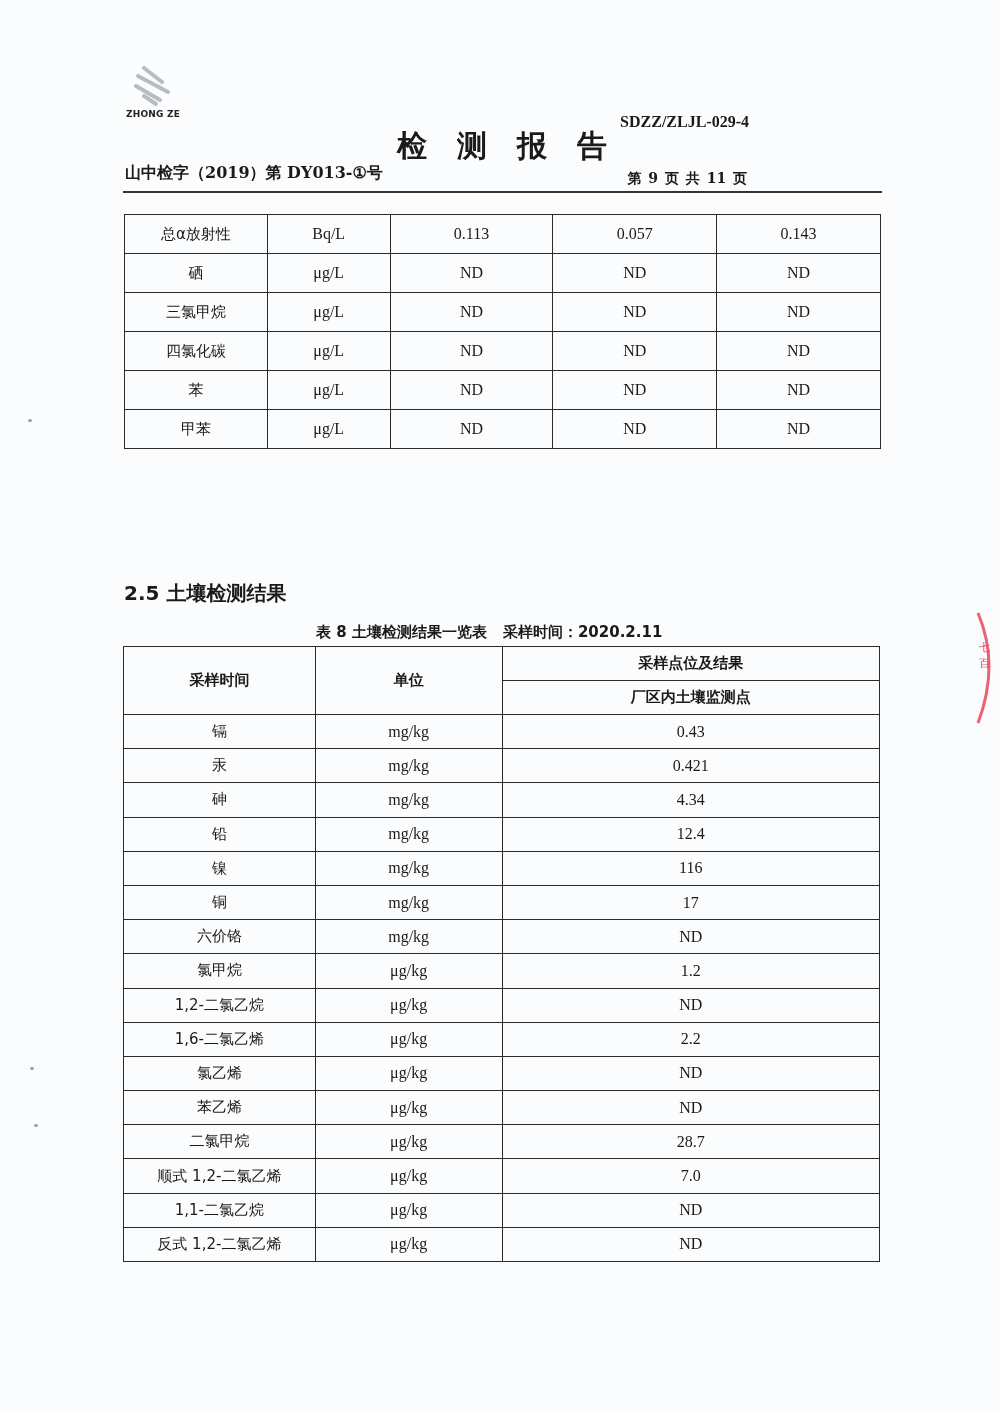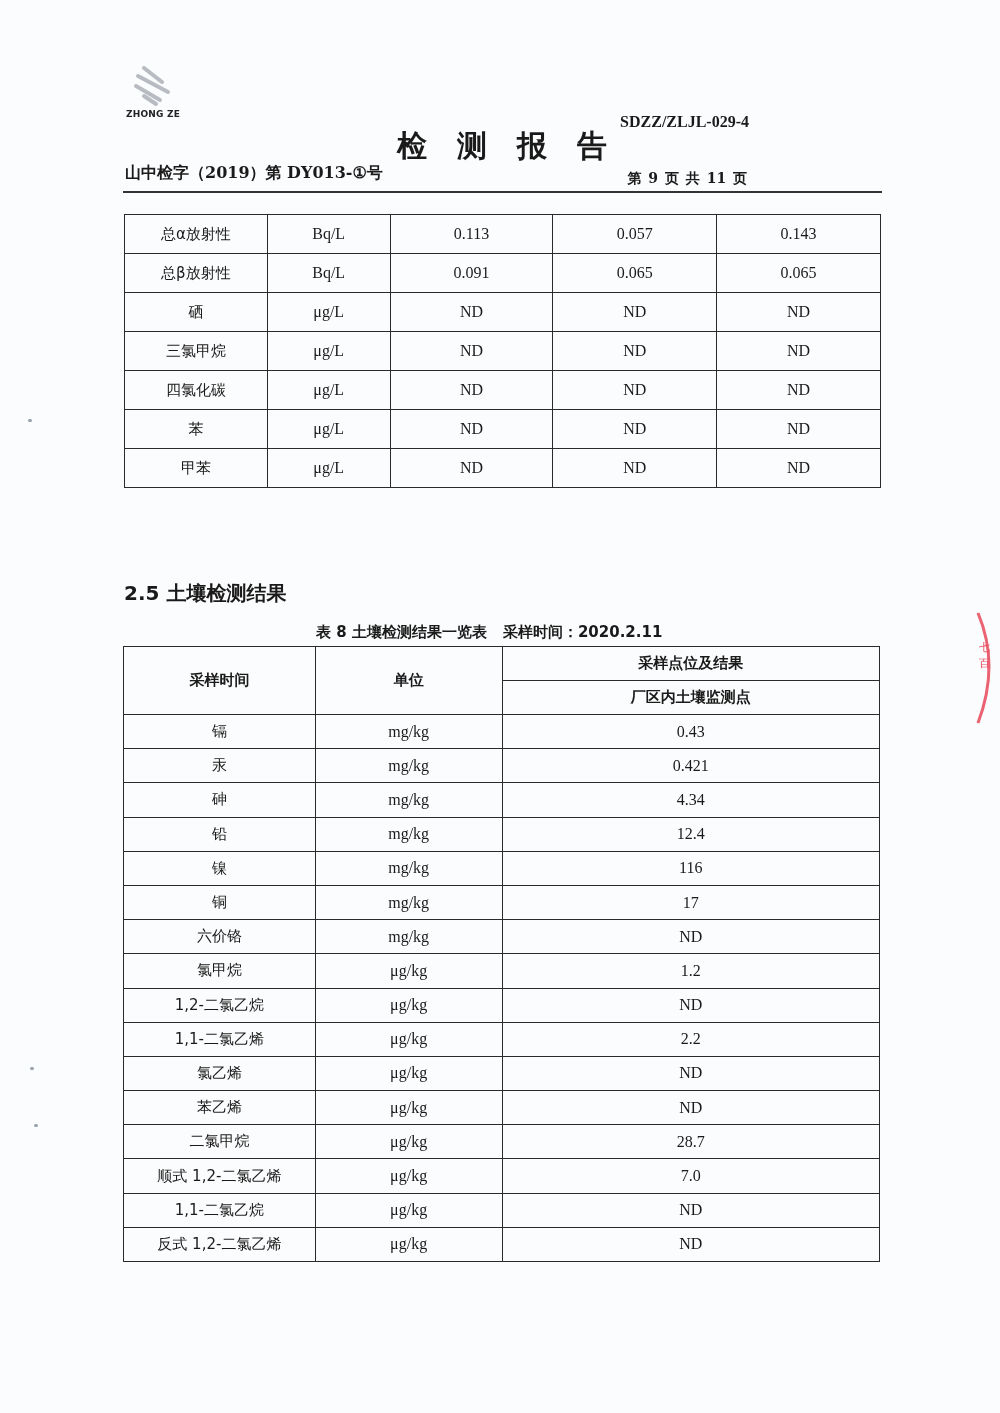--- a/index.html
+++ b/index.html
@@ -119,27 +119,20 @@
         <col class="c4">
         <col class="c5">
       </colgroup>
     <tbody id="t1-body">
         <tr>
           <td class="cn">总α放射性</td>
           <td>Bq/L</td>
           <td>0.113</td>
           <td>0.057</td>
           <td>0.143</td>
-        </tr>
-        <tr>
-          <td class="cn">总β放射性</td>
-          <td>Bq/L</td>
-          <td>0.091</td>
-          <td>0.065</td>
-          <td>0.065</td>
         </tr>
         <tr>
           <td class="cn">硒</td>
           <td>μg/L</td>
           <td>ND</td>
           <td>ND</td>
           <td>ND</td>
         </tr>
         <tr>
           <td class="cn">三氯甲烷</td>
@@ -233,21 +226,21 @@
           <td class="cn">氯甲烷</td>
           <td>μg/kg</td>
           <td>1.2</td>
         </tr>
         <tr>
           <td class="cn">1,2-二氯乙烷</td>
           <td>μg/kg</td>
           <td>ND</td>
         </tr>
         <tr>
-          <td class="cn">1,1-二氯乙烯</td>
+          <td class="cn">1,6-二氯乙烯</td>
           <td>μg/kg</td>
           <td>2.2</td>
         </tr>
         <tr>
           <td class="cn">氯乙烯</td>
           <td>μg/kg</td>
           <td>ND</td>
         </tr>
         <tr>
           <td class="cn">苯乙烯</td>

